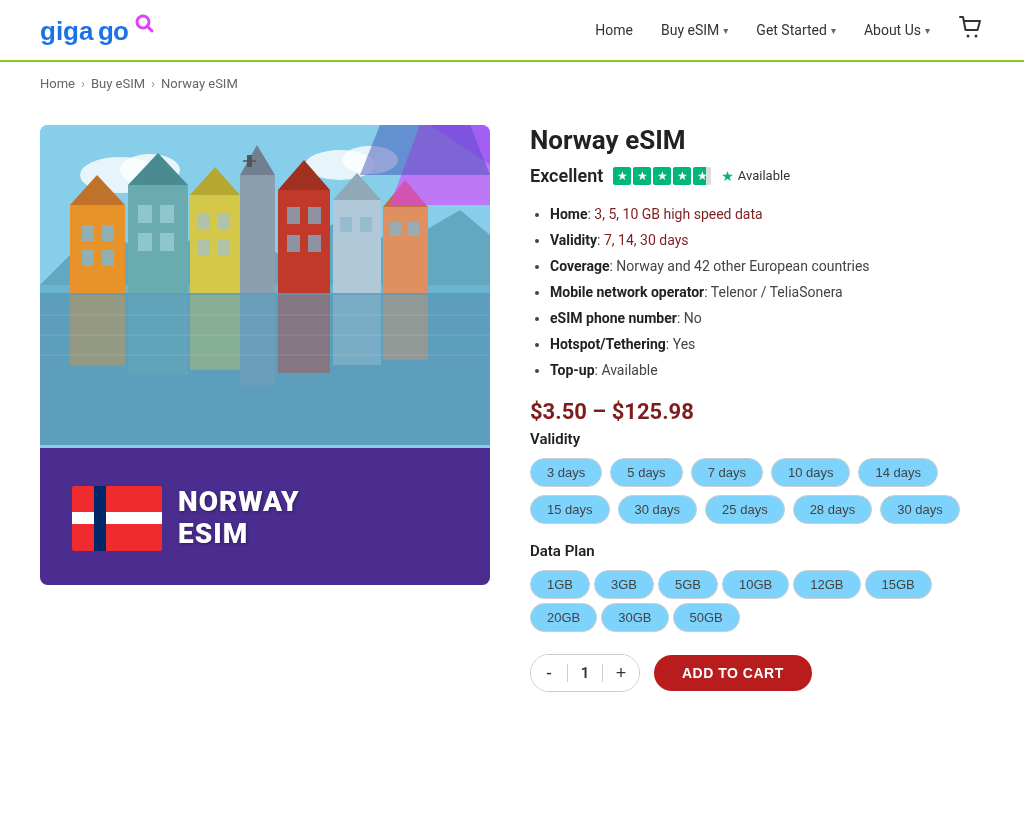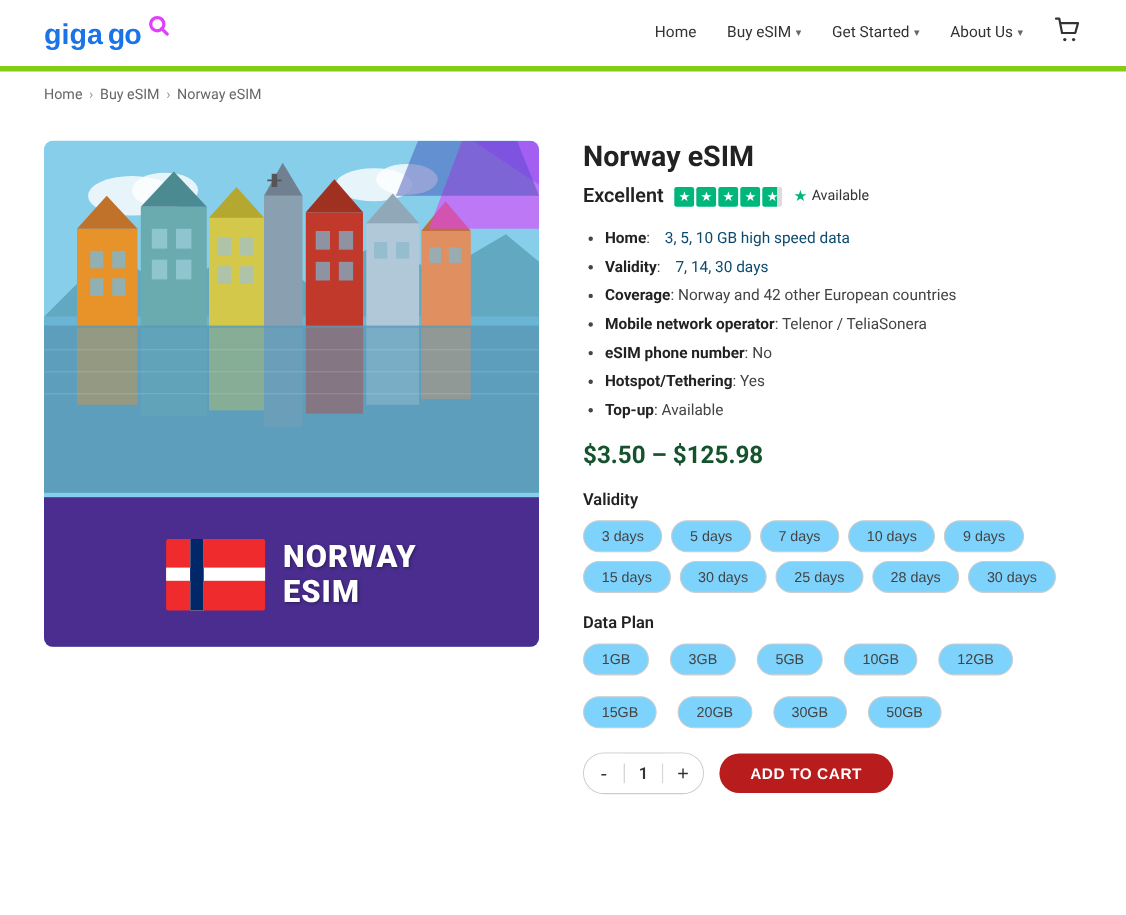--- a/index.html
+++ b/index.html
@@ -1,38 +1,38 @@
 <!DOCTYPE html>
 <html><head>
   <meta charset="utf-8">
   <style>
     * { box-sizing: border-box; margin: 0; padding: 0; }
     body { font-family: -apple-system, BlinkMacSystemFont, 'Segoe UI', Roboto, sans-serif; font-size: 14px; color: #333; background: #fff; }
 
     
-    .header { display: flex; align-items: center; justify-content: space-between; padding: 12px 40px; border-bottom: 5px solid #84cc16; }
+    .header { display: flex; align-items: center; justify-content: space-between; padding: 12px 40px; border-bottom: 2px solid #84cc16; }
     .logo { display: flex; align-items: center; }
     .nav { display: flex; align-items: center; gap: 28px; }
     .nav-item { font-size: 14px; color: #333; cursor: pointer; display: flex; align-items: center; gap: 4px; text-decoration: none; }
     .chevron { font-size: 10px; color: #666; }
     .cart-icon { font-size: 20px; cursor: pointer; color: #333; }
 
     
     .breadcrumb { padding: 14px 40px; display: flex; align-items: center; gap: 6px; font-size: 13px; color: #666; }
     .breadcrumb a { color: #666; text-decoration: none; }
     .breadcrumb-sep { color: #999; }
 
     
     .main { display: flex; gap: 40px; padding: 20px 40px 40px; max-width: 1020px; }
 
     
     .product-image-container { flex: 0 0 450px; }
     .product-image { width: 450px; height: 460px; border-radius: 8px; overflow: hidden; position: relative; background: #87ceeb; }
     
-    .flag-banner { background: #4a2d8f; height: 140px; display: flex; align-items: center; gap: 16px; padding: 16px 8px; justify-content: center; }
+    .flag-banner { background: #4a2d8f; height: 140px; display: flex; align-items: center; gap: 16px; padding: 16px 32px; }
     .norway-flag { width: 90px; height: 65px; background: #ef2b2d; border-radius: 2px; position: relative; flex-shrink: 0; }
     .norway-flag::before { content: ''; position: absolute; top: 50%; left: 0; right: 0; height: 12px; background: white; transform: translateY(-50%); }
     .norway-flag::after { content: ''; position: absolute; top: 0; bottom: 0; left: 22px; width: 12px; background: white; }
     .norway-flag-cross { position: absolute; top: 50%; left: 22px; width: 12px; background: #002868; height: 12px; transform: translateY(-50%); z-index: 2; }
     .norway-flag-cross2 { position: absolute; top: 0; bottom: 0; left: 22px; width: 12px; background: #002868; z-index: 2; }
     .banner-text { color: white; font-size: 28px; font-weight: 900; text-transform: uppercase; line-height: 1.15; letter-spacing: 1px; text-shadow: 1px 1px 3px rgba(0,0,0,0.4); }
 
     
     .product-details { flex: 1; }
     .product-title { font-size: 26px; font-weight: 700; color: #222; margin-bottom: 10px; }
@@ -42,32 +42,32 @@
     .star { width: 18px; height: 18px; background: #00b67a; display: flex; align-items: center; justify-content: center; border-radius: 2px; }
     .star::after { content: '★'; color: white; font-size: 12px; }
     .star.half { background: linear-gradient(90deg, #00b67a 75%, #ddd 75%); }
     .trustpilot-brand { display: flex; align-items: center; gap: 4px; font-size: 13px; color: #333; }
     .tp-star { color: #00b67a; font-size: 14px; }
 
     
     .feature-list { list-style: disc; padding-left: 20px; margin-bottom: 18px; }
     .feature-list li { margin-bottom: 5px; font-size: 14px; line-height: 1.5; color: #444; }
     .feature-list li strong { color: #222; }
-    .feature-value { color: #0c4a6e; margin-left: 10px; }
-
-    
-    .price-range { font-size: 22px; font-weight: 700; color: #14532d; margin-bottom: 18px; }
+    .feature-value { color: #7f1d1d; }
+
+    
+    .price-range { font-size: 22px; font-weight: 700; color: #7f1d1d; margin-bottom: 6px; }
 
     
     .section-label { font-size: 15px; font-weight: 600; color: #222; margin-bottom: 10px; }
     .option-grid { display: flex; flex-wrap: wrap; gap: 8px; margin-bottom: 18px; }
     .option-btn { border: 1px solid #ccc; border-radius: 20px; padding: 6px 16px; font-size: 13px; color: #444; cursor: pointer; background: #7dd3fc; transition: all 0.15s; }
 
     
-    .data-grid { display: flex; flex-wrap: wrap; gap: 19px; margin-bottom: 22px; }
+    .data-grid { display: flex; flex-wrap: wrap; gap: 4px; margin-bottom: 22px; }
 
     
     .cart-row { display: flex; align-items: center; gap: 14px; }
     .qty-control { display: flex; align-items: center; border: 1px solid #ccc; border-radius: 25px; overflow: hidden; }
     .qty-btn { width: 36px; height: 36px; border: none; background: #fff; font-size: 18px; cursor: pointer; color: #333; display: flex; align-items: center; justify-content: center; }
     .qty-value { width: 36px; text-align: center; font-size: 15px; font-weight: 600; border-left: 1px solid #ccc; border-right: 1px solid #ccc; }
     .add-to-cart-btn { background: #b91c1c; color: white; border: none; border-radius: 25px; padding: 10px 28px; font-size: 14px; font-weight: 700; letter-spacing: 0.5px; cursor: pointer; text-transform: uppercase; }
 
     
     .scene-svg { width: 100%; height: 320px; }
@@ -256,21 +256,21 @@
     <div class="price-range">
       <span>$3.50</span><span> – </span><span>$125.98</span>
     </div>
 
     <div class="section-label">Validity</div>
     <div class="option-grid" id="validity-grid">
         <button class="option-btn">3 days</button>
         <button class="option-btn">5 days</button>
         <button class="option-btn">7 days</button>
         <button class="option-btn">10 days</button>
-        <button class="option-btn">9 days</button>
+        <button class="option-btn">14 days</button>
         <button class="option-btn">15 days</button>
         <button class="option-btn">30 days</button>
         <button class="option-btn">25 days</button>
         <button class="option-btn">28 days</button>
         <button class="option-btn">30 days</button>
       </div>
 
     <div class="section-label">Data Plan</div>
     <div class="data-grid" id="data-grid">
         <button class="option-btn">1GB</button>

